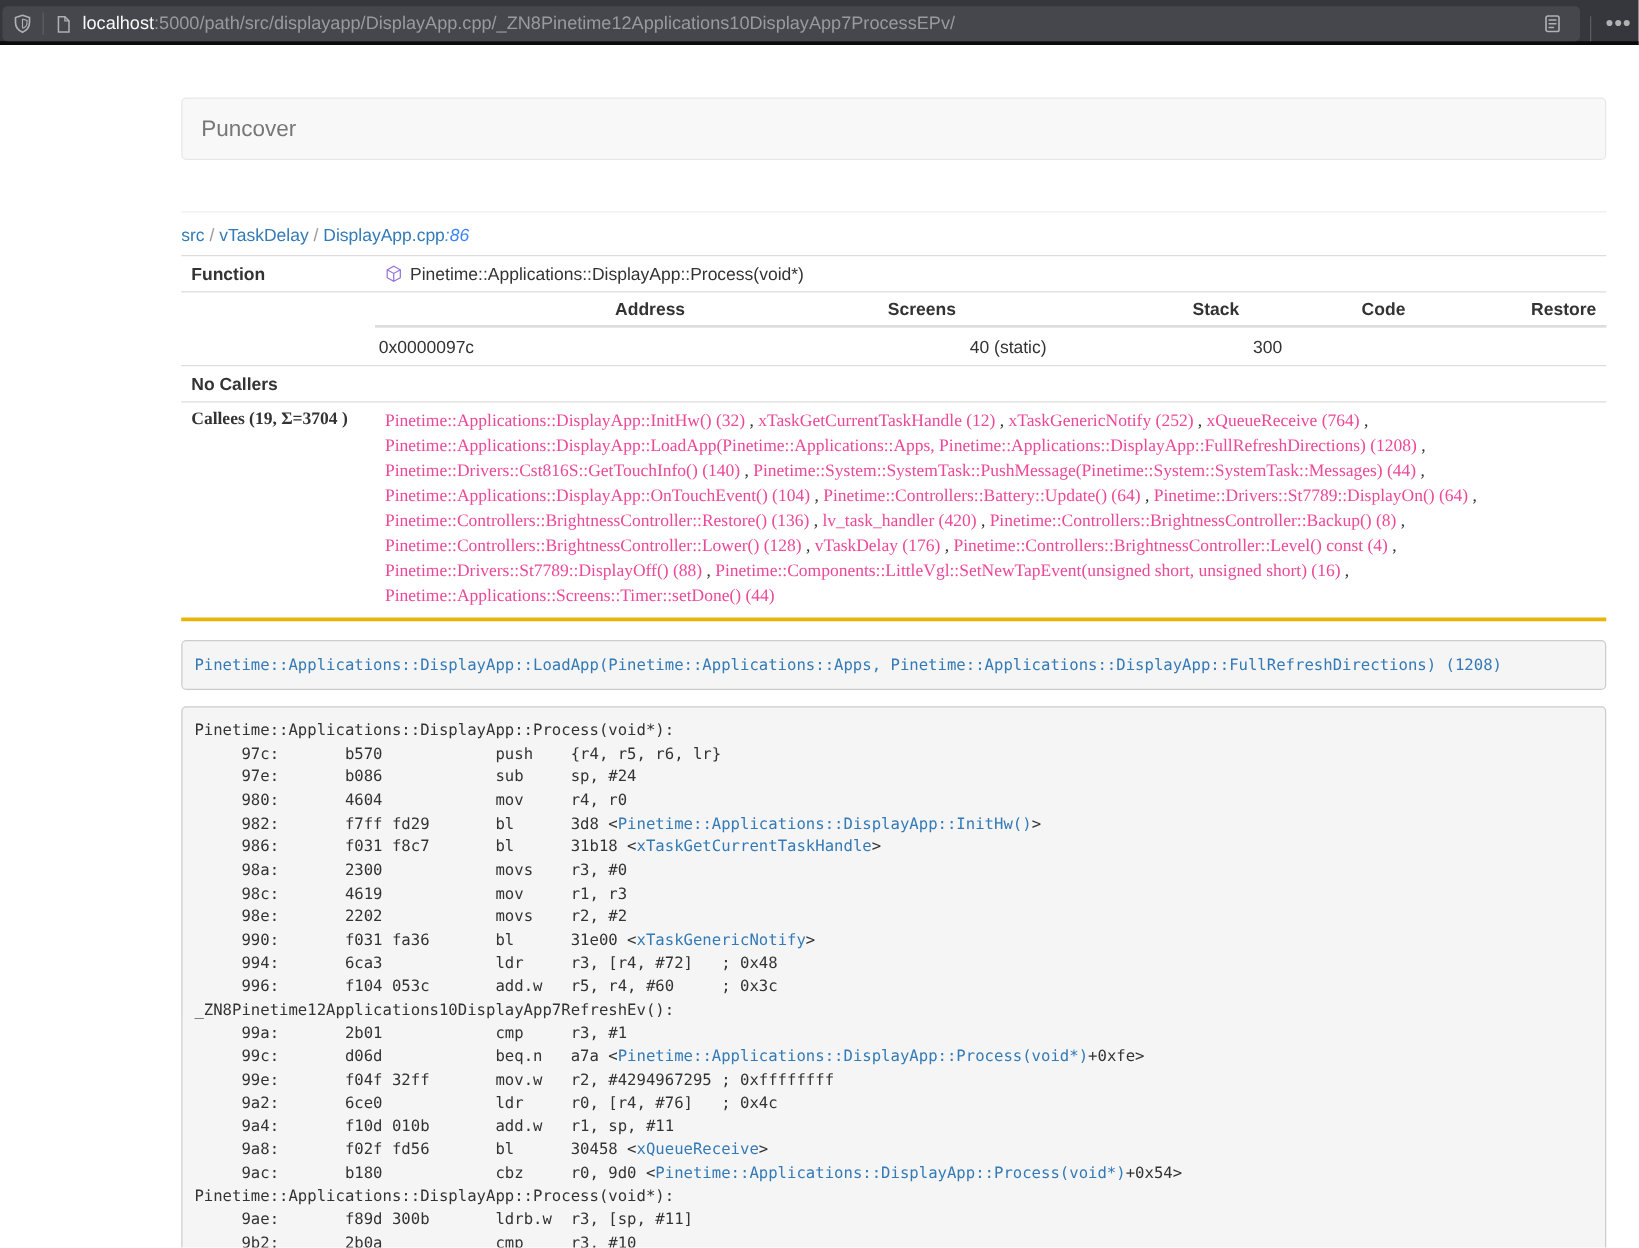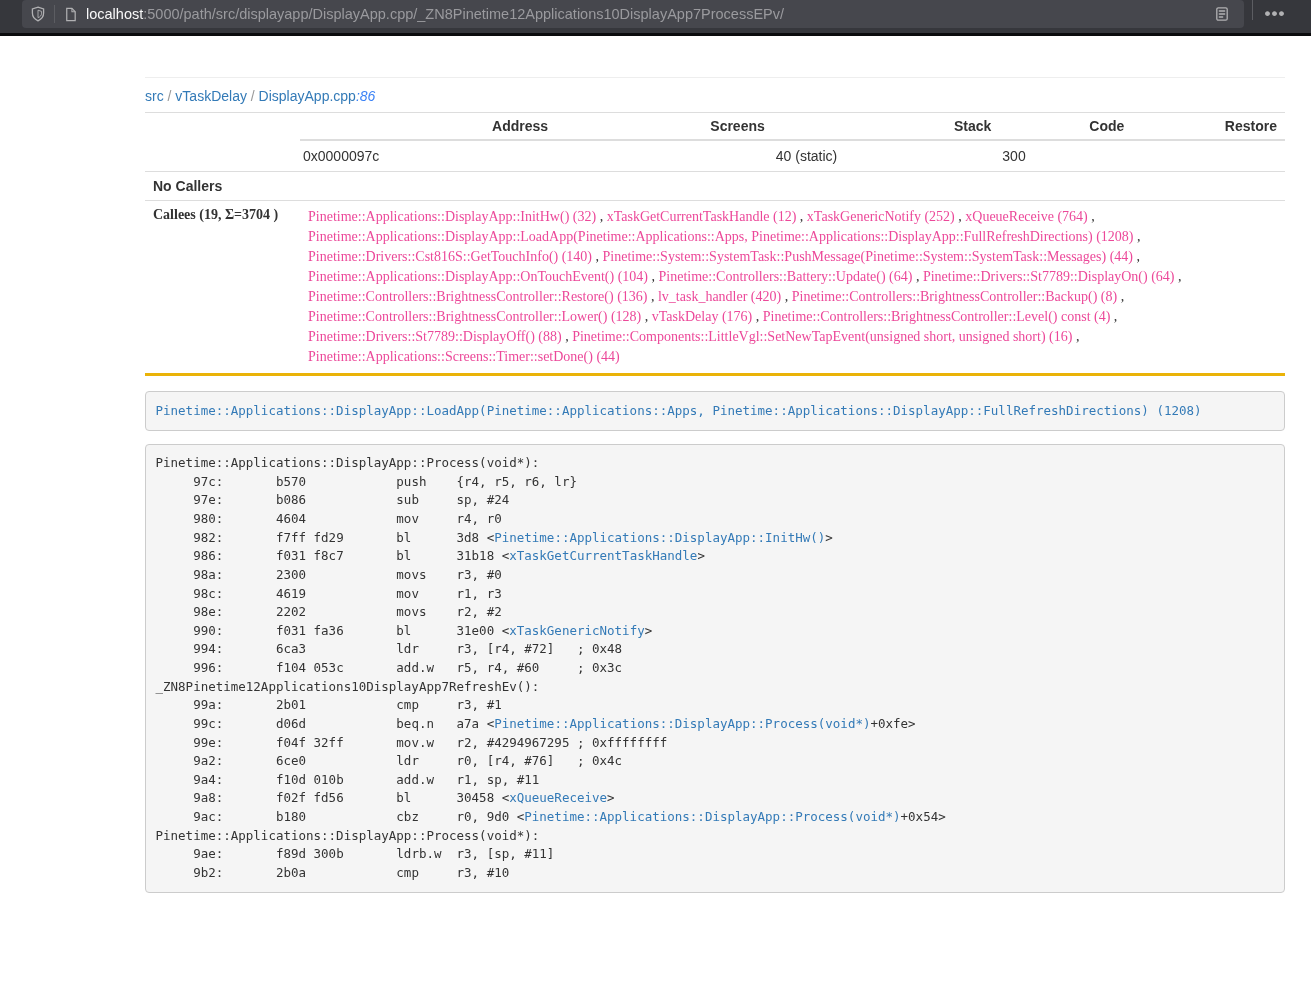--- a/index.html
+++ b/index.html
@@ -1,21 +1,21 @@
 <!DOCTYPE html>
 <html><head>
 <meta charset="utf-8">
 <style>
   * { margin:0; padding:0; box-sizing:border-box; }
   html,body { width:1311px; height:998px; overflow:hidden; background:#fff;
               font-family:"Liberation Sans", sans-serif; font-size:14px; color:#333; }
 
   
   .topbar { height:36px; background:#36373c; border-bottom:3px solid #0b0b0d;
-            display:flex; align-items:flex-start; padding:0 22px; }
+            display:flex; align-items:flex-end; padding:0 2px; }
   .urlbar { flex:1; height:28px; background:#46474d; border-radius:4px;
             display:flex; align-items:center; padding:0 8px; color:#b1b1b3; }
   .urlbar .vsep { width:1px; height:18px; background:#5c5d62; margin:0 8px; }
   .url-text { margin-left:8px; font-size:14.5px; white-space:nowrap; overflow:hidden; }
   .url-host { color:#f9f9fa; }
   .url-rest { color:#9a9a9e; }
   .chrome-btn { background:none; border:none; display:flex; align-items:center;
                 justify-content:center; width:28px; height:28px; cursor:pointer; }
   .toolbar-sep { width:1px; height:20px; background:#5c5d62; margin:0 8px; }
   .dots { color:#b1b1b3; font-size:17px; letter-spacing:1px; font-weight:bold; }
@@ -84,27 +84,44 @@
     </button>
   </div>
   <span class="toolbar-sep"></span>
   <button class="chrome-btn">
     <span class="dots">•••</span>
   </button>
 </div>
 
 <div class="container">
 
+  <nav class="navbar">
+    <a href="#" class="brand">Puncover</a>
+  </nav>
 
   <hr>
 
   <div class="breadcrumb"><a href="#">src</a> / <a href="#">vTaskDelay</a> / <a href="#">DisplayApp.cpp</a><span class="crumb-suffix">:86</span></div>
 
   <table class="main">
     <tbody>
+      <tr>
+        <td class="label">Function</td>
+        <td>
+          <span class="symbol-name">
+            <span>
+              <svg width="14" height="14" viewBox="0 0 16 16">
+                <path d="M8 1.1 L14 4.4 V11.6 L8 14.9 L2 11.6 V4.4 Z" fill="none" stroke="#9370db" stroke-width="1.1"></path>
+                <path d="M2 4.4 L8 7.7 L14 4.4 M8 7.7 V14.9" fill="none" stroke="#9370db" stroke-width="1.1"></path>
+              </svg>
+            </span>
+            <span>Pinetime::Applications::DisplayApp::Process(void*)</span>
+          </span>
+        </td>
+      </tr>
       <tr>
         <td class="label"></td>
         <td class="p0">
           <table class="stats">
             <thead>
               <tr>
                 <th class="col-address">Address</th>
                 <th class="col-remarks">Screens</th>
                 <th class="col-stack">Stack</th>
                 <th class="col-code">Code</th>

